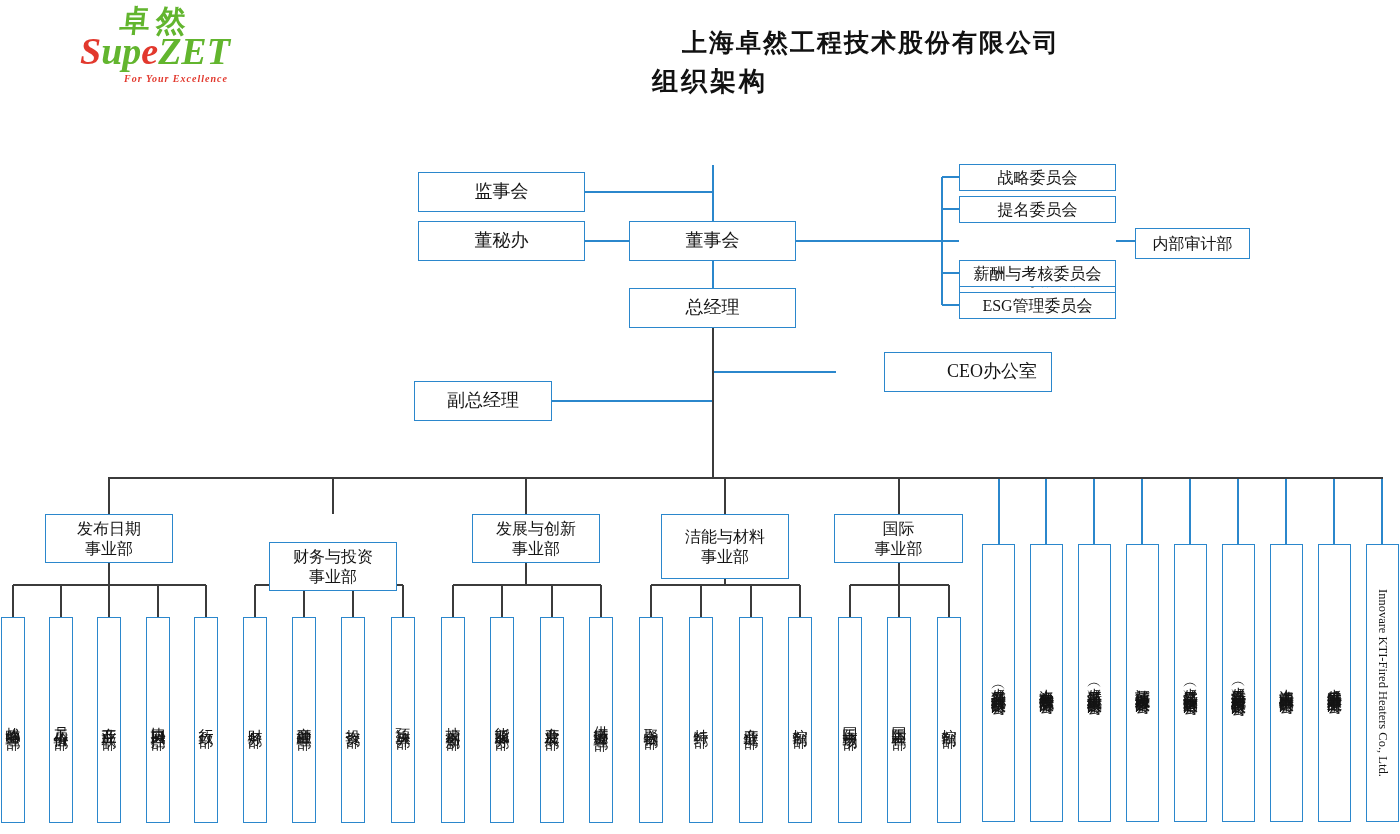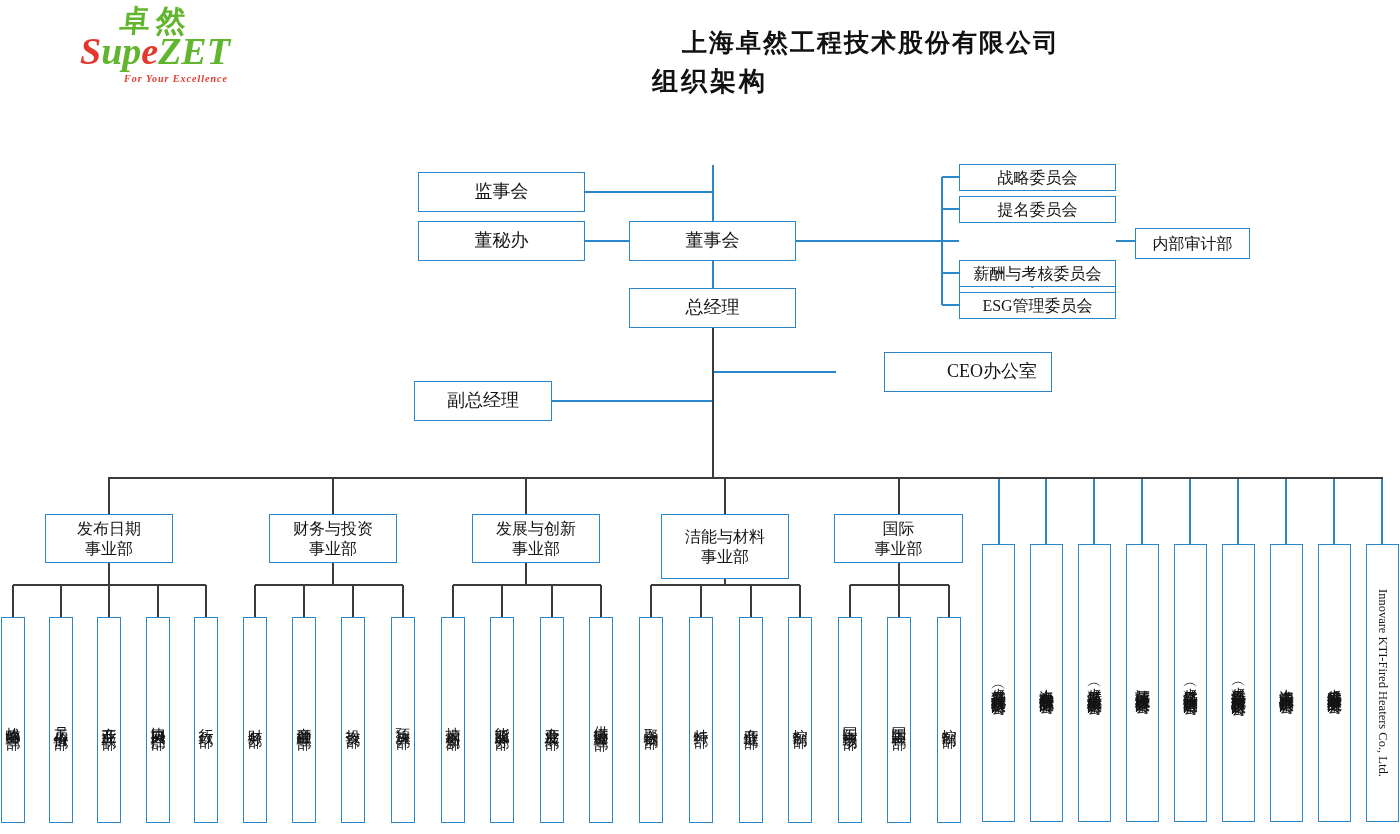--- a/index.html
+++ b/index.html
@@ -149,21 +149,21 @@
       <div class="node c" style="left: 959px; top: 292px; width: 157px; height: 27px;">
         <span>ESG管理委员会</span>
       </div>
       <div class="node c" style="left: 1135px; top: 228px; width: 115px; height: 31px;">
         <span>内部审计部</span>
       </div>
       <div class="node dept" style="left: 45px; top: 514px; width: 128px; height: 49px;">
         <span>发布日期
 事业部</span>
       </div>
-      <div class="node dept" style="left: 269px; top: 514px; width: 128px; height: 49px;">
+      <div class="node dept" style="left: 269px; top: 542px; width: 128px; height: 49px;">
         <span>财务与投资
 事业部</span>
       </div>
       <div class="node dept" style="left: 472px; top: 514px; width: 128px; height: 49px;">
         <span>发展与创新
 事业部</span>
       </div>
       <div class="node dept" style="left: 661px; top: 514px; width: 128px; height: 65px;">
         <span>洁能与材料
 事业部</span>

